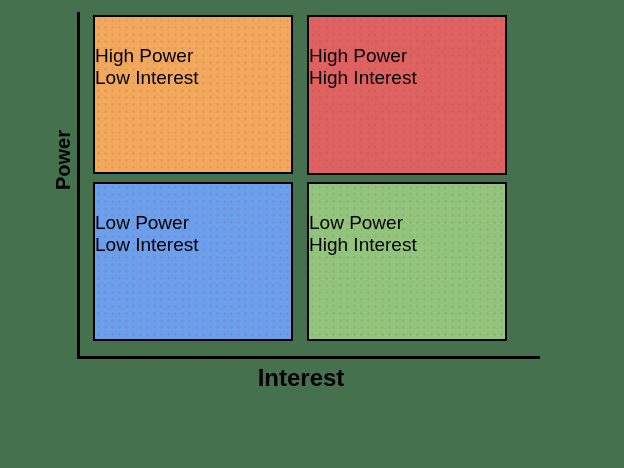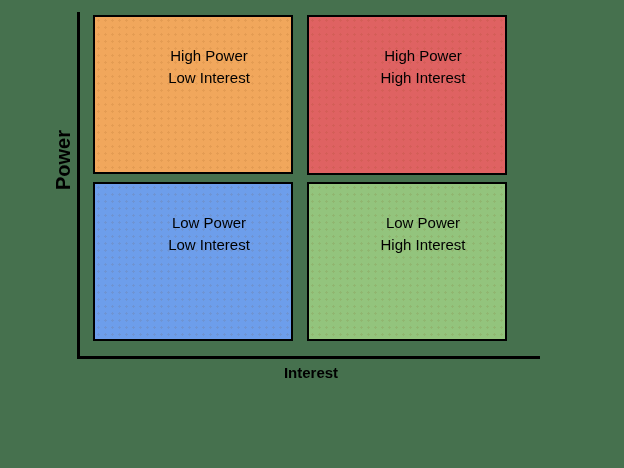--- a/index.html
+++ b/index.html
@@ -42,43 +42,42 @@
     text-align: center;
     font-size: 20px;
     font-weight: bold;
     color: #000;
     transform: rotate(-90deg);
     transform-origin: 50% 50%;
     white-space: nowrap;
   }
   .x-axis-label {
     position: absolute;
-    left: 241px;
+    left: 231px;
     top: 364px;
     width: 140px;
     text-align: center;
-    font-size: 15px;
+    font-size: 24px;
     font-weight: bold;
     color: #000;
     white-space: nowrap;
   }
   
   .quadrant {
     position: absolute;
     box-sizing: border-box;
     border: 2px solid #000;
-    text-align: center;
+    text-align: left;
     padding-top: 28px;
-    font-size: 15px;
+    font-size: 19px;
     line-height: 22px;
     color: #000;
     
     background-image: radial-gradient(rgba(120,60,0,0.10) 1px, rgba(0,0,0,0) 1.2px);
     background-size: 7px 7px;
-    padding-left: 32px;
   }
   .q-tl { left: 93px;  top: 15px;  width: 200px; height: 159px; }
   .q-tr { left: 307px; top: 15px;  width: 200px; height: 160px; }
   .q-bl { left: 93px;  top: 182px; width: 200px; height: 159px; }
   .q-br { left: 307px; top: 182px; width: 200px; height: 159px; }
   .q-line {
     white-space: nowrap;
   }
 </style>
 </head>

